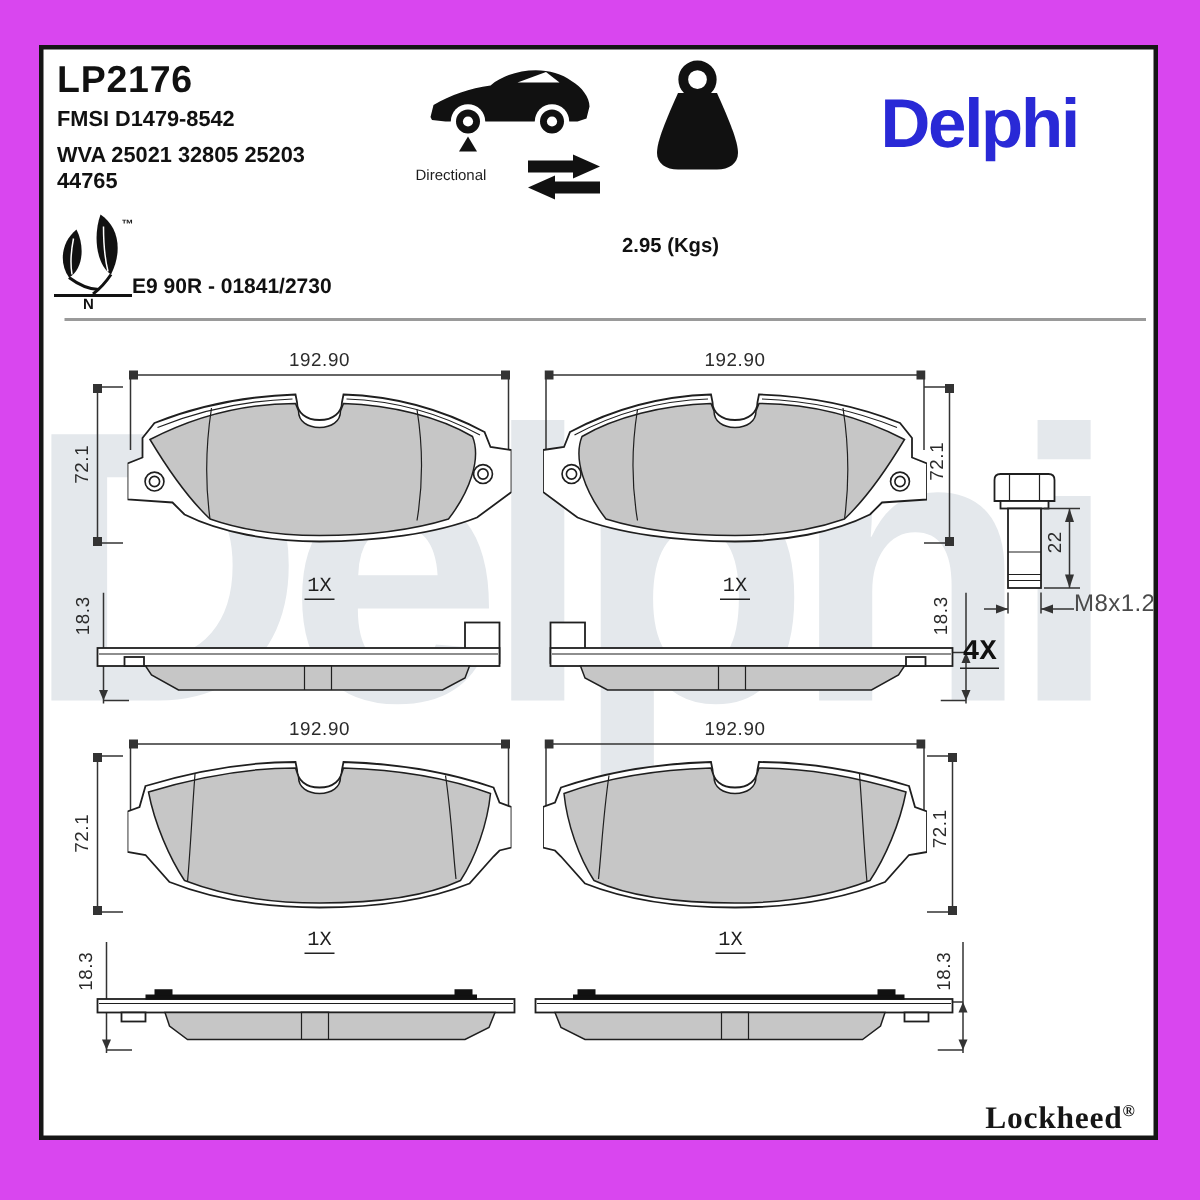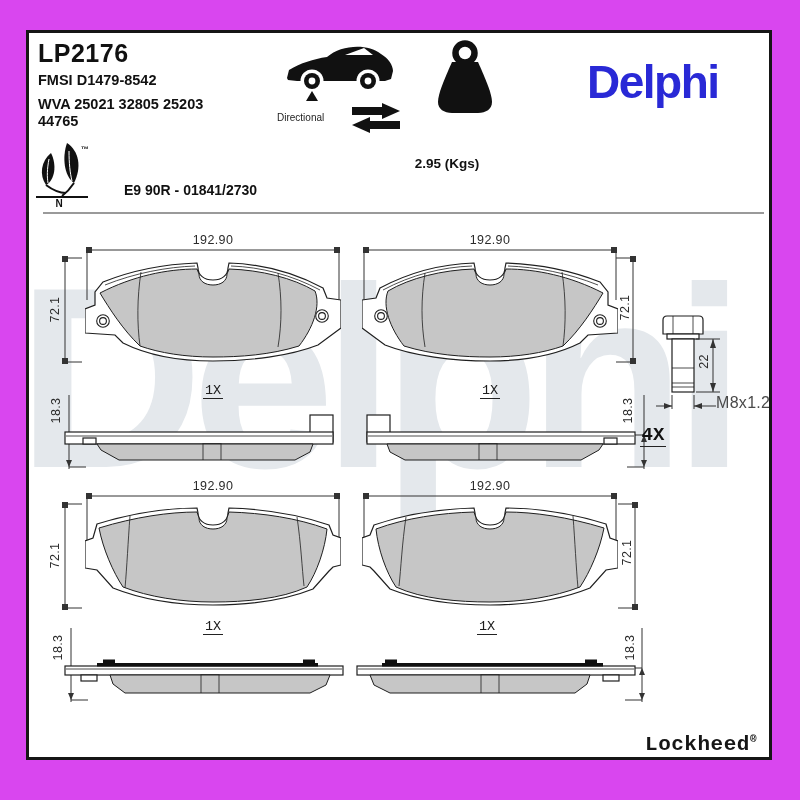--- a/index.html
+++ b/index.html
@@ -4,21 +4,21 @@
 <style>
   * { margin:0; padding:0; box-sizing:border-box; }
   body { width:800px; height:800px; background:#fff; font-family:"Liberation Sans", sans-serif; position:relative; overflow:hidden; }
   .page { position:absolute; left:0; top:0; width:800px; height:800px; background:#d946ef; }
   .frame { position:absolute; left:26px; top:30px; width:746px; height:730px; border:3px solid #161616; background:#fff; }
   .abs { position:absolute; }
 
   
   .pn { font-size:25px; font-weight:700; color:#111; letter-spacing:.5px; }
   .sub { font-size:14.5px; font-weight:700; color:#111; line-height:17px; }
-  .approval { font-size:14px; font-weight:700; color:#111;margin-left:36px; }
+  .approval { font-size:14px; font-weight:700; color:#111; }
   .dirlbl { font-size:10px; color:#1c1c1c; }
   .wtlbl { font-size:13.5px; font-weight:700; color:#111; text-align:center; }
   .brand { font-size:46px; font-weight:700; color:#2929D6; letter-spacing:-1.5px; }
   .tm { font-size:8px; font-weight:700; color:#111; }
   .nlbl { font-size:10px; font-weight:700; color:#111; text-align:center; }
   .divider { background:#9a9a9a; height:1.5px; }
 
   
   .draw { position:absolute; left:0; top:180px; width:740px; height:543px; overflow:hidden; }
   .wm { position:absolute; left:-12px; top:36px; font-size:258px; line-height:258px; font-weight:700; letter-spacing:-12px; color:#e4e8ec; white-space:nowrap; }
@@ -31,21 +31,21 @@
   .m8 { font-size:16px; color:#4a4a4a; letter-spacing:.3px; }
 
   svg .oln { fill:#fff; stroke:#1f1f1f; stroke-width:1.2; }
   svg .fric { fill:#c6c6c6; stroke:#1f1f1f; stroke-width:1; }
   svg .ln { fill:none; stroke:#1f1f1f; stroke-width:.8; }
   svg .hole { fill:#fff; stroke:#1f1f1f; stroke-width:1.1; }
   svg.dim line, svg .dln { stroke:#333; stroke-width:1; }
   svg .sq { fill:#333; stroke:none; }
   .mirror { transform:scaleX(-1); }
 
-  .lockheed { font-family:Liberation Mono, monospace; font-size:21px; font-weight:700; color:#161616; letter-spacing:.5px; text-align:right; }
+  .lockheed { font-family:Liberation Serif, serif; font-size:21px; font-weight:700; color:#161616; letter-spacing:.5px; text-align:right; }
   .lockheed sup { font-size:11px; }
 </style>
 </head>
 <body>
 
 <div class="page">
  <div class="frame">
 
   <div class="abs pn" style="left:9px;top:6px;">LP2176</div>
   <div class="abs sub" style="left:9px;top:39px;text-align:right;">FMSI D1479-8542</div>

